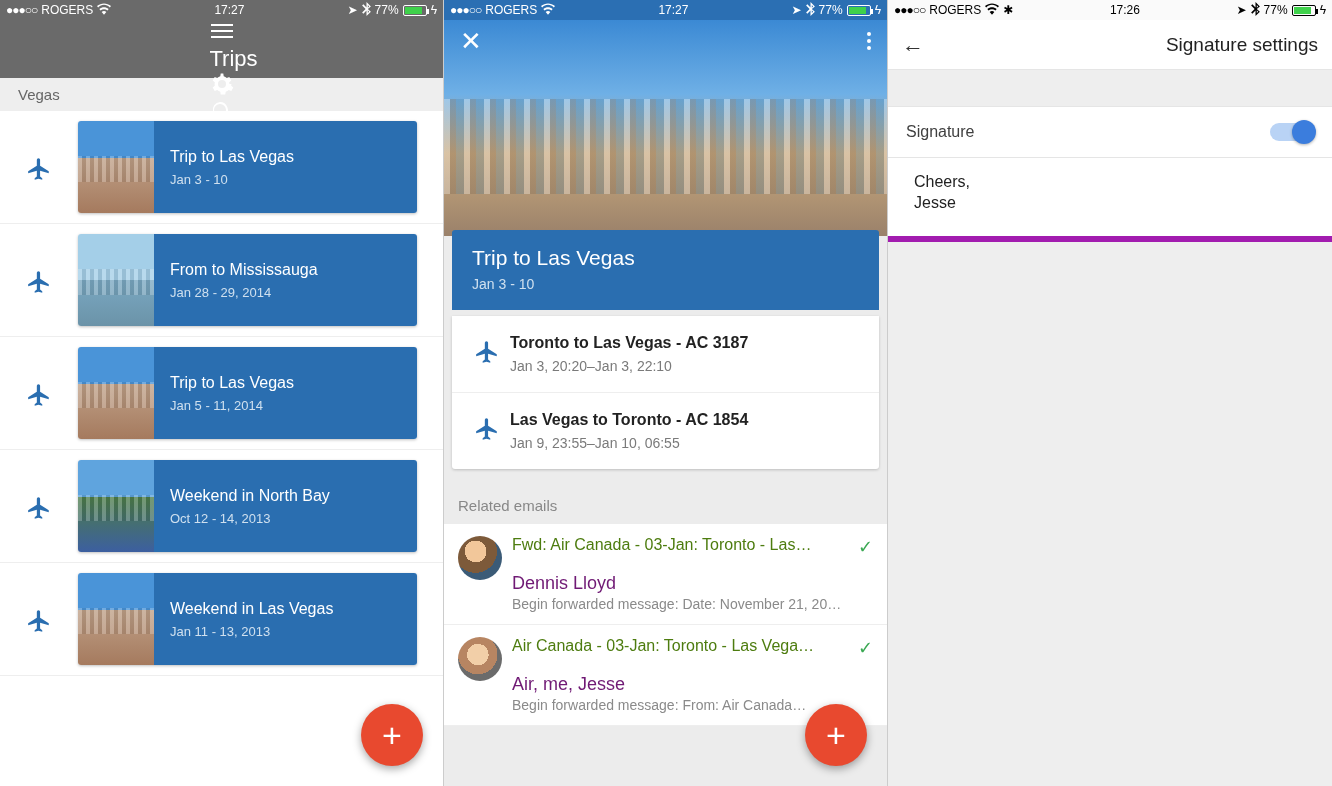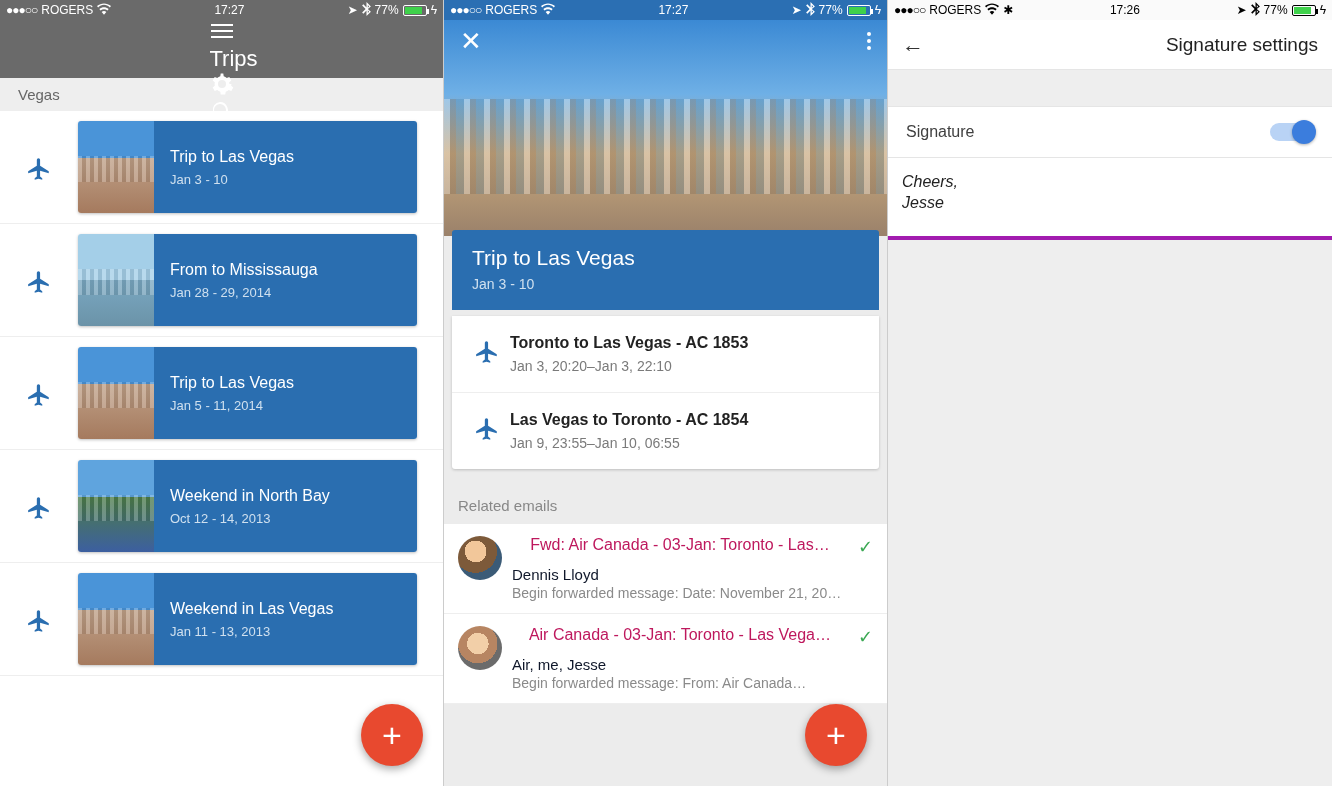--- a/index.html
+++ b/index.html
@@ -69,37 +69,37 @@
   .seg .seg-sub { color: #7a7a7a; font-size: 14px; margin-top: 6px; }
 
   .rel-label { color: #888; font-size: 15px; padding: 16px 14px 10px; background: #ececec; margin-top: 12px; }
   .email-list { background: #fff; }
   .email { display: flex; padding: 12px 14px; border-bottom: 1px solid #eee; align-items: flex-start; }
   .email .av { width: 44px; height: 44px; border-radius: 50%; background: #999; flex-shrink: 0;
      background: radial-gradient(circle at 40% 35%, #f2c79a 0 28%, #7d5a3a 28% 55%, #3b5b77 55% 100%);
   }
   .email .av.av2 { background: radial-gradient(circle at 45% 40%, #f2cfa8 0 30%, #b78562 30% 55%, #6b6b6b 55% 100%); }
   .email .e-body { flex: 1; margin: 0 10px; overflow: hidden; }
-  .email .e-subj { font-size: 16px; color: #be185d; white-space: nowrap; overflow: hidden; text-overflow: ellipsis; text-align: center; }
-  .email .e-from { font-size: 15px; color: #0f172a; margin-top: 12px; }
+  .email .e-subj { font-size: 16px; color: #4d7c0f; white-space: nowrap; overflow: hidden; text-overflow: ellipsis; }
+  .email .e-from { font-size: 18px; color: #701a75; margin-top: 19px; }
   .email .e-snip { font-size: 14px; color: #8a8a8a; margin-top: 2px; white-space: nowrap; overflow: hidden; text-overflow: ellipsis; }
   .email .check { color: #3aa853; font-size: 18px; }
   .p2-bottom { height: 50px; background: #ececec; }
 
   
   .p3 { background: #eee; }
   .hdr3 { height: 50px; background: #fff; display: flex; align-items: center; padding: 0 14px; border-bottom: 1px solid #e5e5e5; }
   .hdr3 .back { width: 32px; font-size: 22px; color: #333; }
   .hdr3 .title3 { flex: 1; text-align: right; font-size: 19px; color: #222; margin-left: -32px; }
   .gap { height: 36px; background: #eee; }
   .sig-row { background: #fff; display: flex; align-items: center; justify-content: space-between; padding: 16px 18px; border-top: 1px solid #e5e5e5; border-bottom: 1px solid #e5e5e5; }
   .sig-row .lbl { font-size: 16px; color: #404040; }
   .toggle { width: 44px; height: 18px; background: #b9d3f5; border-radius: 10px; position: relative; }
   .toggle .knob { position: absolute; right: -2px; top: -3px; width: 24px; height: 24px; background: #3b7ddd; border-radius: 50%; box-shadow: 0 1px 3px rgba(0,0,0,.3); }
-  .sig-text { background: #fff; padding: 14px 14px 22px; font-size: 16px; color: #222; border-bottom: 4px solid #a21caf; line-height: 1.3; font-style: italic; }
+  .sig-text { background: #fff; padding: 14px 26px 22px; font-size: 16px; color: #222; border-bottom: 6px solid #a21caf; line-height: 1.3; }
 
   .gear svg, .mag svg { width: 24px; height: 24px; }
 </style>
 </head>
 <body>
 
 <div class="wrap">
 
   <div class="phone">
     <div class="status dark">
@@ -269,21 +269,21 @@
     </div>
 
     <div class="seg-card">
       <div class="seg">
         <div class="seg-icon">
             <span class="plane-icon"><svg viewBox="0 0 24 24" width="26" height="26">
                 <path fill="#2a6eb0" d="M21 16v-2l-8-5V3.5a1.5 1.5 0 00-3 0V9l-8 5v2l8-2.5V19l-2 1.5V22l3.5-1 3.5 1v-1.5L13 19v-5.5l8 2.5z"></path>
               </svg></span>
           </div>
         <div class="seg-body">
-          <div class="seg-title">Toronto to Las Vegas - AC 1853</div>
+          <div class="seg-title">Toronto to Las Vegas - AC 3187</div>
           <div class="seg-sub">Jan 3, 20:20–Jan 3, 22:10</div>
         </div>
       </div>
       <div class="seg">
         <div class="seg-icon">
             <span class="plane-icon"><svg viewBox="0 0 24 24" width="26" height="26">
                 <path fill="#2a6eb0" d="M21 16v-2l-8-5V3.5a1.5 1.5 0 00-3 0V9l-8 5v2l8-2.5V19l-2 1.5V22l3.5-1 3.5 1v-1.5L13 19v-5.5l8 2.5z"></path>
               </svg></span>
           </div>
         <div class="seg-body">

